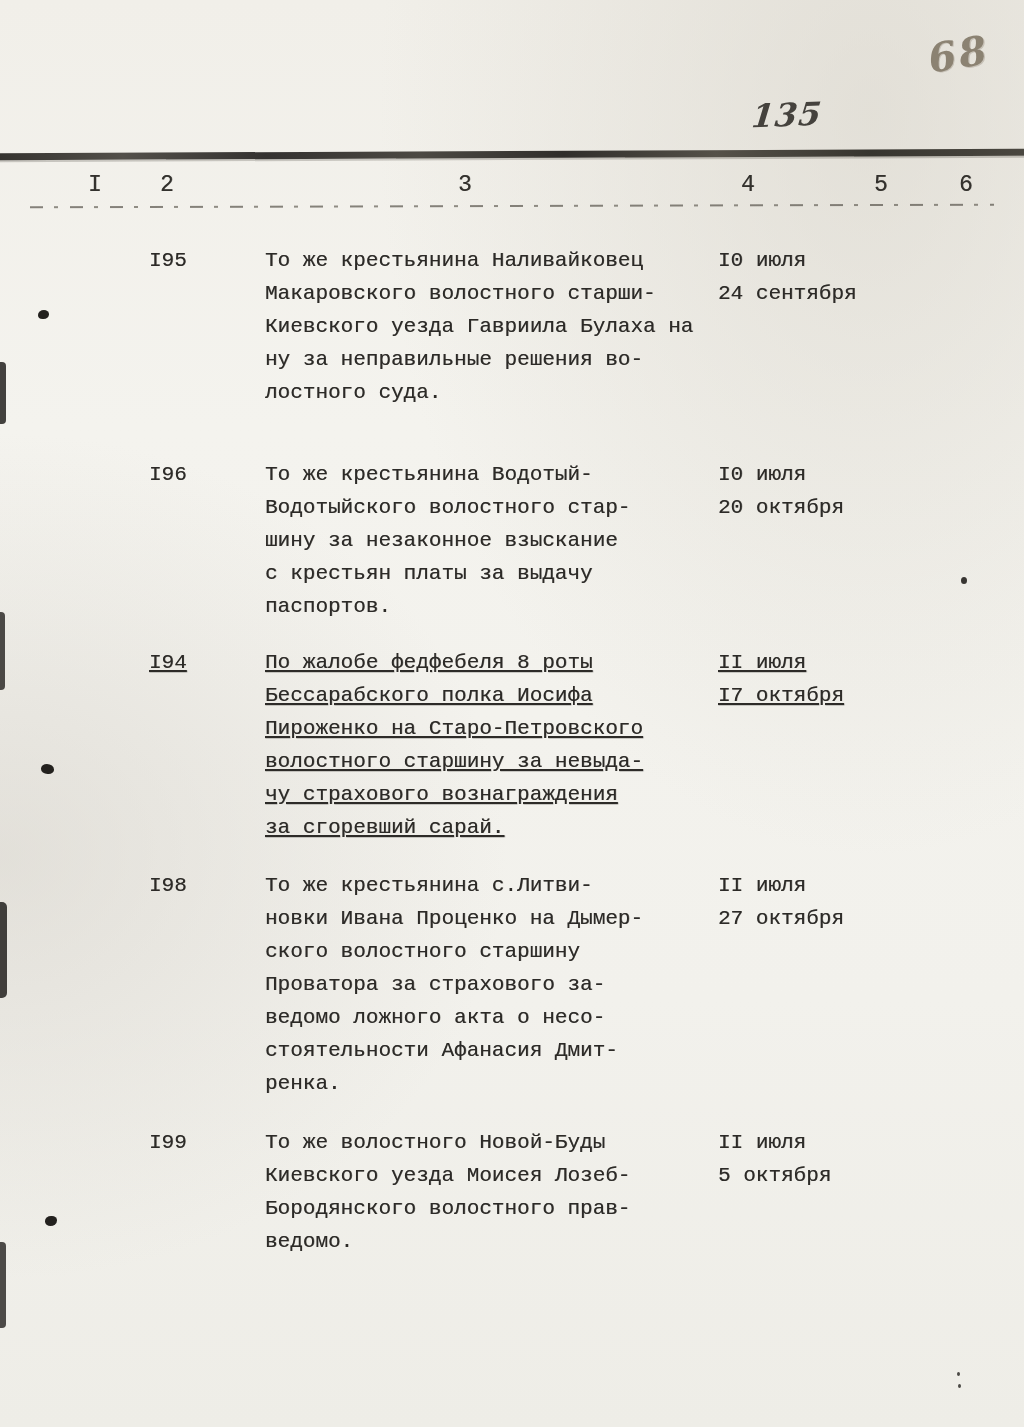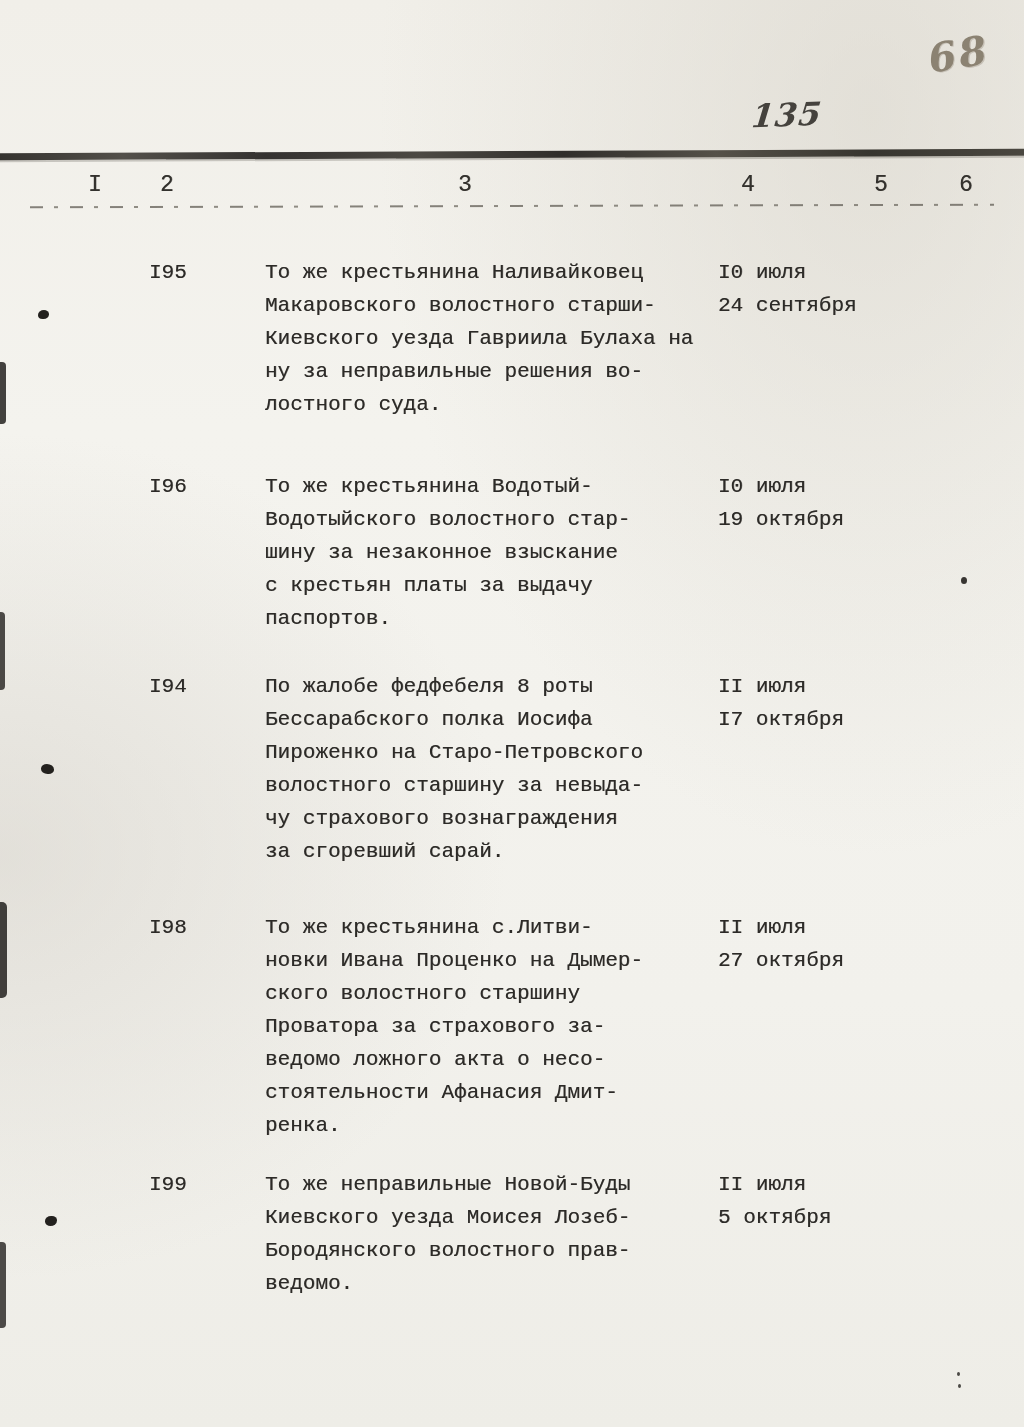--- a/index.html
+++ b/index.html
@@ -81,33 +81,33 @@
   }
   .ch-1 { left: 88px; }
   .ch-2 { left: 160px; }
   .ch-3 { left: 458px; }
   .ch-4 { left: 741px; }
   .ch-5 { left: 874px; }
   .ch-6 { left: 959px; }
   
   .entries {
     position: absolute;
-    top: 256px;
+    top: 244px;
     left: 0;
     width: 887px;
   }
   .entry {
     display: flex;
     align-items: flex-start;
     font-size: 21px;
     line-height: 33px;
   }
   .entry:nth-of-type(1) { margin-bottom: 49px; }
-  .entry:nth-of-type(2) { margin-bottom: 35px; }
-  .entry:nth-of-type(3) { margin-bottom: 43px; }
+  .entry:nth-of-type(2) { margin-bottom: 23px; }
+  .entry:nth-of-type(3) { margin-bottom: 25px; text-decoration: underline; }
   .entry:nth-of-type(4) { margin-bottom: 26px; }
   .col-num {
     box-sizing: border-box;
     width: 265px;
     padding-left: 149px;
     flex: 0 0 265px;
     color: #2c2a27;
   }
   .col-text {
     box-sizing: border-box;
@@ -182,21 +182,21 @@
       <div class="col-num">I96</div>
       <div class="col-text">
         <div class="line">То же крестьянина Водотый-</div>
         <div class="line">Водотыйского волостного стар-</div>
         <div class="line">шину за незаконное взыскание</div>
         <div class="line">с крестьян платы за выдачу</div>
         <div class="line">паспортов.</div>
       </div>
       <div class="col-dates">
         <div class="line">I0 июля</div>
-        <div class="line">19 октября</div>
+        <div class="line">20 октября</div>
       </div>
     </div>
 
     <div class="entry">
       <div class="col-num">I94</div>
       <div class="col-text">
         <div class="line">По жалобе федфебеля 8 роты</div>
         <div class="line">Бессарабского полка Иосифа</div>
         <div class="line">Пироженко на Старо-Петровского</div>
         <div class="line">волостного старшину за невыда-</div>
@@ -222,21 +222,21 @@
       </div>
       <div class="col-dates">
         <div class="line">II июля</div>
         <div class="line">27 октября</div>
       </div>
     </div>
 
     <div class="entry">
       <div class="col-num">I99</div>
       <div class="col-text">
-        <div class="line">То же неправильные Новой-Буды</div>
+        <div class="line">То же волостного Новой-Буды</div>
         <div class="line">Киевского уезда Моисея Лозеб-</div>
         <div class="line">Бородянского волостного прав-</div>
         <div class="line">ведомо.</div>
       </div>
       <div class="col-dates">
         <div class="line">II июля</div>
         <div class="line">5 октября</div>
       </div>
     </div>
 

